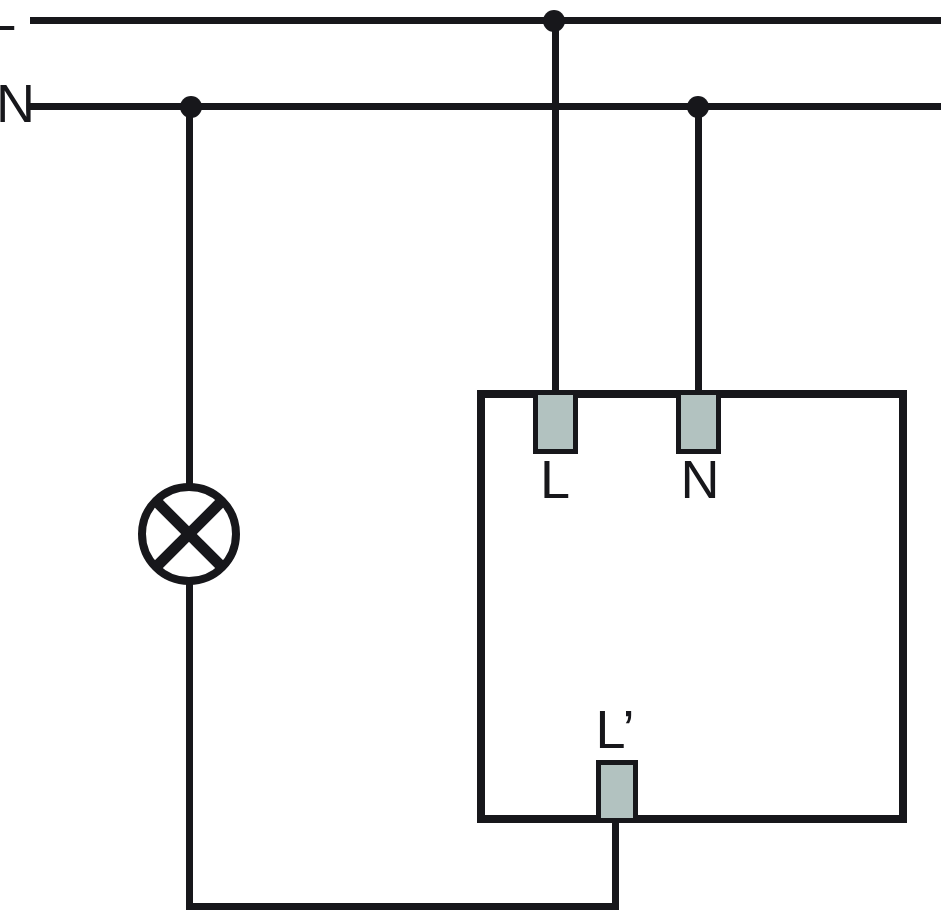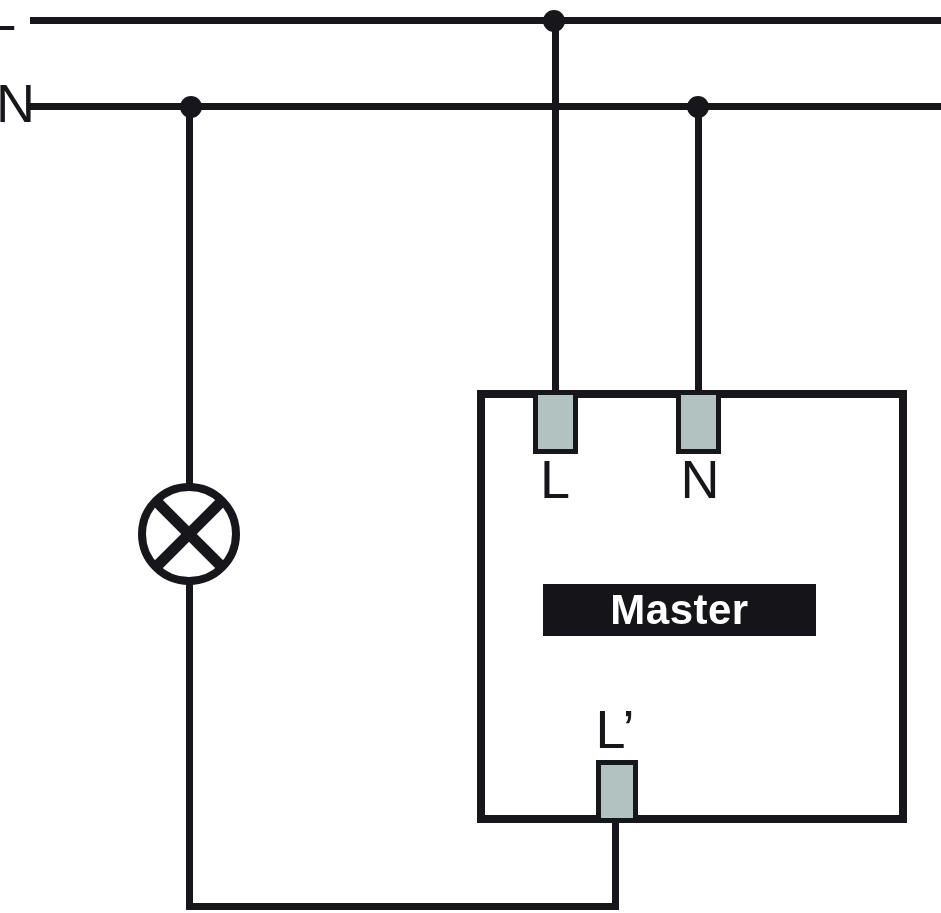--- a/index.html
+++ b/index.html
@@ -96,17 +96,14 @@
   <div class="device-box"></div>
 
   <div class="terminal" style="left:533px; top:390px; width:45px; height:64px;"></div>
   <div class="terminal" style="left:676px; top:390px; width:45px; height:64px;"></div>
   <div class="terminal" style="left:596px; top:760px; width:42px; height:63px;"></div>
 
   <div class="terminal-label" style="left:530px; top:452px; width:50px;">L</div>
   <div class="terminal-label" style="left:672px; top:452px; width:56px;">N</div>
   <div class="terminal-label" style="left:588px; top:702px; width:54px;">L’</div>
 
-  <div class="name-plate">
-    <span>Master</span>
-  </div>
 
 </div>
 
 </body></html>

